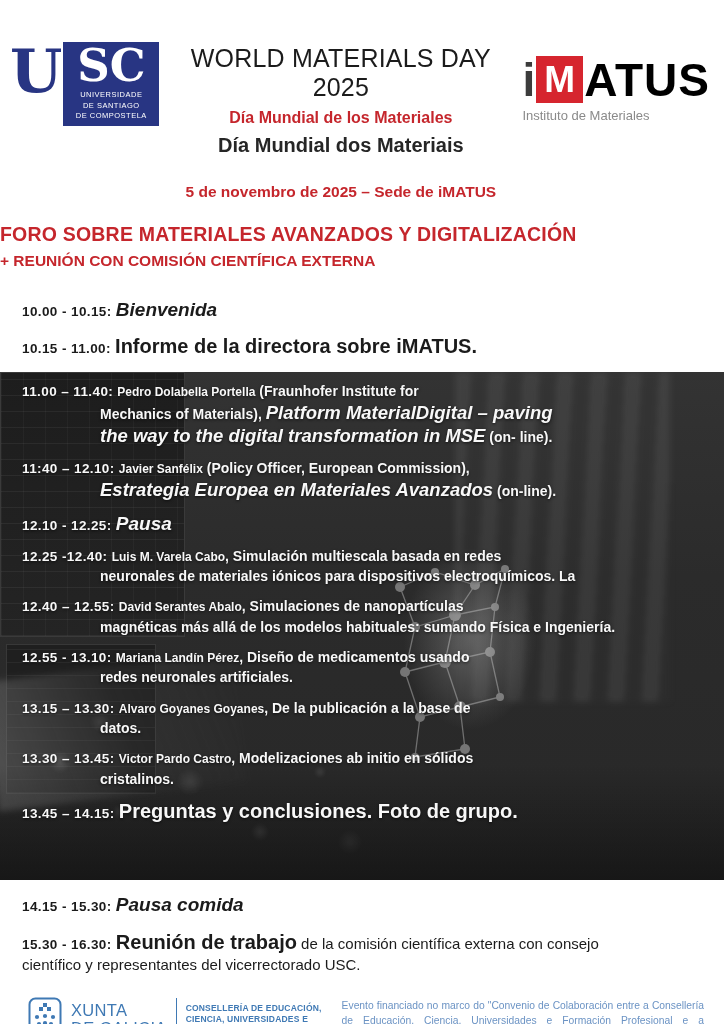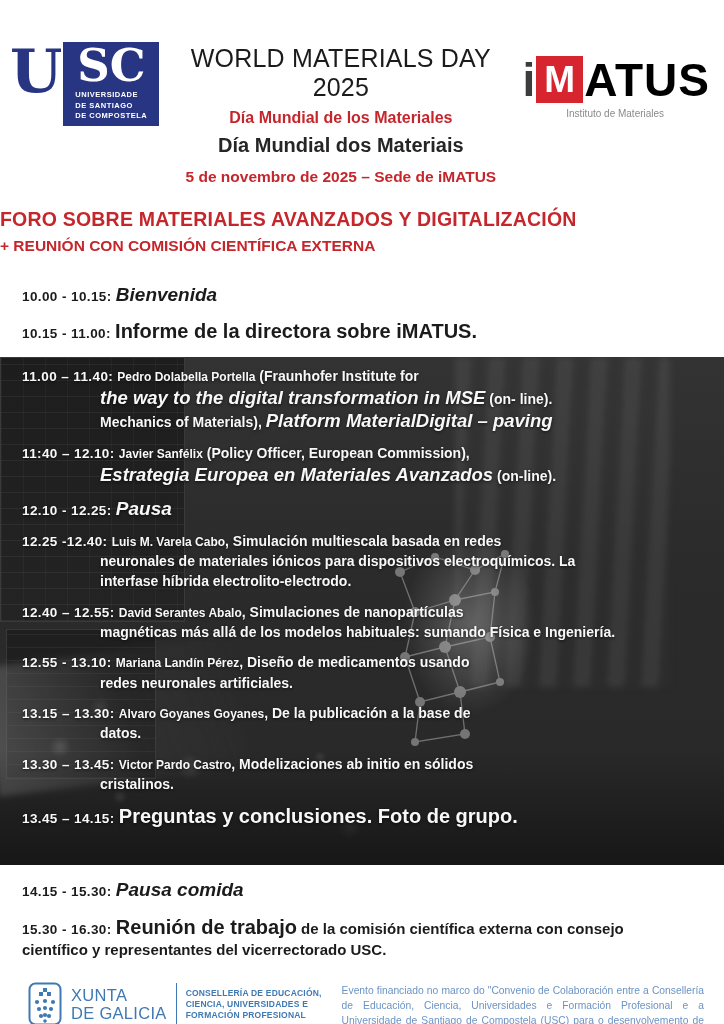--- a/index.html
+++ b/index.html
@@ -10,50 +10,50 @@
   *{box-sizing:border-box;margin:0;padding:0}
   html,body{width:724px;height:1024px;overflow:hidden}
   body{background:#fff;font-family:"Liberation Sans",sans-serif;color:var(--text-black);position:relative}
 
   
   .header{display:flex;justify-content:space-between;align-items:flex-start;margin-top:42px;padding:0 14px 0 10px}
   .usc-logo{display:flex;align-items:flex-start;flex:0 0 auto}
   .usc-u{font-family:"DejaVu Serif","Liberation Serif",serif;font-weight:700;font-size:60px;line-height:.95;color:var(--usc-blue);margin-top:1px;margin-right:1px}
   .usc-box{background:var(--usc-blue);width:96px;height:84px;display:flex;flex-direction:column;align-items:center;padding-top:1px}
   .usc-sc{font-family:"DejaVu Serif","Liberation Serif",serif;font-weight:700;font-size:45px;line-height:1;color:#fff}
-  .usc-lines{color:#fff;font-size:7.5px;font-weight:700;letter-spacing:.5px;line-height:1.4;margin-top:2px}
+  .usc-lines{color:#fff;font-size:7.5px;font-weight:400;letter-spacing:.5px;line-height:1.4;text-align:center;margin-top:2px}
   .title-block{flex:1;text-align:center;padding-top:2px}
   .t1{font-size:25px;font-weight:400;color:var(--text-black);letter-spacing:.2px}
   .t2{font-size:16px;font-weight:700;color:var(--accent-red);margin-top:7px}
   .t3{font-size:20px;font-weight:700;color:#262626;margin-top:7px}
-  .t4{font-size:15.5px;font-weight:700;color:var(--accent-red);margin-top:11px}
+  .t4{font-size:15.5px;font-weight:700;color:var(--accent-red);margin-top:26px}
   .imatus-logo{flex:0 0 auto;margin-top:14px}
   .imatus-word{display:flex;align-items:center}
   .im-i{font-size:46px;font-weight:700;color:#3c3c3c;line-height:1}
   .im-m{display:flex;align-items:center;justify-content:center;width:47px;height:47px;background:var(--imatus-red);color:#fff;font-size:37px;font-weight:700;margin:0 1px}
   .im-atus{font-size:46px;font-weight:700;color:#000000;letter-spacing:1px;line-height:1}
-  .im-tag{font-size:10px;color:#8a8a8a;text-align:center;margin-top:5px;padding-right:2px}
+  .im-tag{font-size:13px;color:#8a8a8a;text-align:left;margin-top:5px;padding-right:2px}
 
   
   .forum-heading{margin-top:22px;color:var(--accent-red);font-weight:700}
   .fh1{font-size:19.5px;letter-spacing:.2px}
   .fh2{font-size:15.5px;margin-top:6px}
 
   
   .sched{padding-left:22px;padding-right:8px}
   .sched .row{margin-bottom:12px}
   .sched .line{line-height:1.27}
   .sched .line.cont{padding-left:78px}
   .seg-time{font-size:13.5px;font-weight:700;letter-spacing:.4px}
   .seg-name{font-size:12px;font-weight:700}
   .seg-small{font-size:14px;font-weight:700}
   .seg-italic{font-size:18.5px;font-weight:700;font-style:italic}
   .seg-big{font-size:20px;font-weight:700}
   .seg-bigitalic{font-size:19px;font-weight:700;font-style:italic}
-  .seg-medium{font-size:15px;font-weight:700}
+  .seg-medium{font-size:15px;font-weight:400}
 
   .sched-top{margin-top:28px}
   .sched-top .row{margin-bottom:12px}
 
   
   .dark-band{position:relative;margin-top:6px;height:508px;background:
     linear-gradient(to bottom,#333 0%,#2b2b2b 40%,#282828 100%);overflow:hidden}
   .dark-band .sched{position:relative;z-index:3;padding-top:9px;color:var(--text-white);
     text-shadow:0 1px 3px rgba(0,0,0,.65)}
   .dark-band .row{margin-bottom:10px}
@@ -171,34 +171,33 @@
         <circle cx="85" cy="150" r="6"></circle>
         <circle cx="125" cy="140" r="4"></circle>
       <circle cx="40" cy="200" r="4"></circle>
         <circle cx="90" cy="192" r="5"></circle>
     </g>
   </svg>
   <div class="bg-desk"></div>
   <div class="sched" id="sched-dark">
       <div class="row">
         <div class="line"><span class="seg-time">11.00 – 11.40: </span><span class="seg-name">Pedro Dolabella Portella</span><span class="seg-small"> (Fraunhofer Institute for</span></div>
+        <div class="line cont"><span class="seg-small">Mechanics of Materials), </span><span class="seg-italic">Platform MaterialDigital – paving</span></div>
         <div class="line cont"><span class="seg-italic">the way to the digital transformation in MSE</span><span class="seg-small"> (on- line).</span></div>
-        <div class="line cont"><span class="seg-small">Mechanics of Materials), </span><span class="seg-italic">Platform MaterialDigital – paving</span></div>
       </div>
       <div class="row">
         <div class="line"><span class="seg-time">11:40 – 12.10: </span><span class="seg-name">Javier Sanfélix</span><span class="seg-small"> (Policy Officer, European Commission),</span></div>
         <div class="line cont"><span class="seg-italic">Estrategia Europea en Materiales Avanzados</span><span class="seg-small"> (on-line).</span></div>
       </div>
       <div class="row">
         <div class="line"><span class="seg-time">12.10 - 12.25: </span><span class="seg-bigitalic">Pausa</span></div>
       </div>
       <div class="row">
         <div class="line"><span class="seg-time">12.25 -12.40: </span><span class="seg-name">Luis M. Varela Cabo</span><span class="seg-small">, Simulación multiescala basada en redes</span></div>
         <div class="line cont"><span class="seg-small">neuronales de materiales iónicos para dispositivos electroquímicos. La</span></div>
-        <div class="line cont"><span class="seg-small">interfase híbrida electrolito-electrodo.</span></div>
       </div>
       <div class="row">
         <div class="line"><span class="seg-time">12.40 – 12.55: </span><span class="seg-name">David Serantes Abalo</span><span class="seg-small">, Simulaciones de nanopartículas</span></div>
         <div class="line cont"><span class="seg-small">magnéticas más allá de los modelos habituales: sumando Física e Ingeniería.</span></div>
       </div>
       <div class="row">
         <div class="line"><span class="seg-time">12.55 - 13.10: </span><span class="seg-name">Mariana Landín Pérez</span><span class="seg-small">, Diseño de medicamentos usando</span></div>
         <div class="line cont"><span class="seg-small">redes neuronales artificiales.</span></div>
       </div>
       <div class="row">

